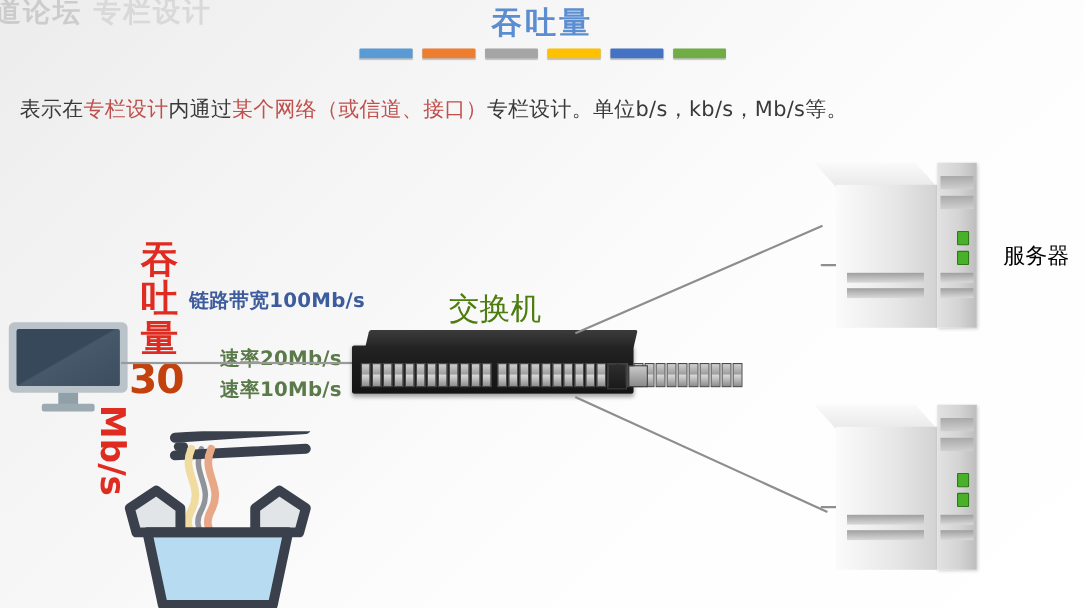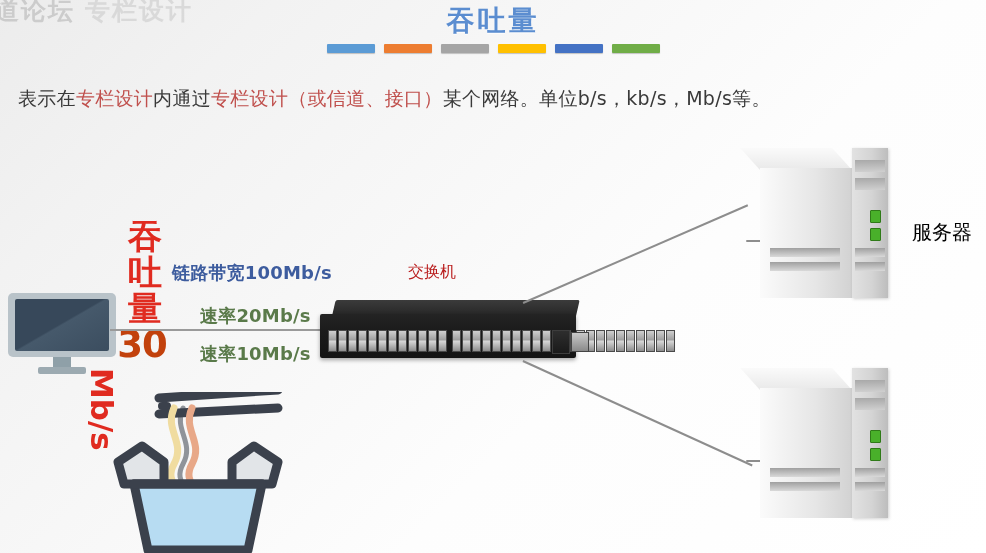--- a/index.html
+++ b/index.html
@@ -63,27 +63,27 @@
     font-family:"DejaVu Sans","Liberation Sans",sans-serif;
     font-size:31px;font-weight:700;color:#e02b20;
     transform:rotate(90deg);transform-origin:left top;white-space:nowrap;
   }
 
   
   .lbl{position:absolute;white-space:nowrap;
        font-family:"DejaVu Sans","Liberation Sans",sans-serif;
        font-size:18px;font-weight:700;letter-spacing:.2px;}
   .lbl-bw{left:172px;top:261px;color:#3d5c9e;}
-  .lbl-r1{left:200px;top:304px;color:#5a7a4a;}
+  .lbl-r1{left:200px;top:314px;color:#5a7a4a;}
   .lbl-r2{left:200px;top:342px;color:#5a7a4a;}
 
   .switch-label{
     position:absolute;left:408px;top:262px;
     font-family:"DejaVu Serif","Liberation Serif",serif;
-    font-size:16px;color:#b91c1c;white-space:nowrap;
+    font-size:28px;color:#4d7c0f;white-space:nowrap;
   }
   .server-label{
     position:absolute;left:912px;top:219px;
     font-family:"DejaVu Serif","Liberation Serif",serif;
     font-size:20px;color:#000000;white-space:nowrap;
   }
 
   
   .monitor{position:absolute;left:8px;top:293px;width:108px;height:82px;}
   .mon-body{position:absolute;left:0;top:0;width:108px;height:64px;
@@ -167,21 +167,21 @@
   <div class="bars">
     <i style="background:#5B9BD5"></i>
     <i style="background:#ED7D31"></i>
     <i style="background:#A5A5A5"></i>
     <i style="background:#FFC000"></i>
     <i style="background:#4472C4"></i>
     <i style="background:#70AD47"></i>
   </div>
 
   <div class="para p1">
-    <span>表示在</span><span class="hl">专栏设计</span><span>内通过</span><span class="hl">专栏设计（或信道、接口）</span><span>某个网络。单位b/s，kb/s，Mb/s等。</span>
+    <span>表示在</span><span class="hl">专栏设计</span><span>内通过</span><span class="hl">某个网络（或信道、接口）</span><span>专栏设计。单位b/s，kb/s，Mb/s等。</span>
   </div>
 
 
   <div class="redwrap">
     <div class="red-big">吞吐量</div>
     <div class="red-num">30</div>
     <div class="red-unit">Mb/s</div>
   </div>
 
   <div class="lbl lbl-bw">链路带宽100Mb/s</div>

